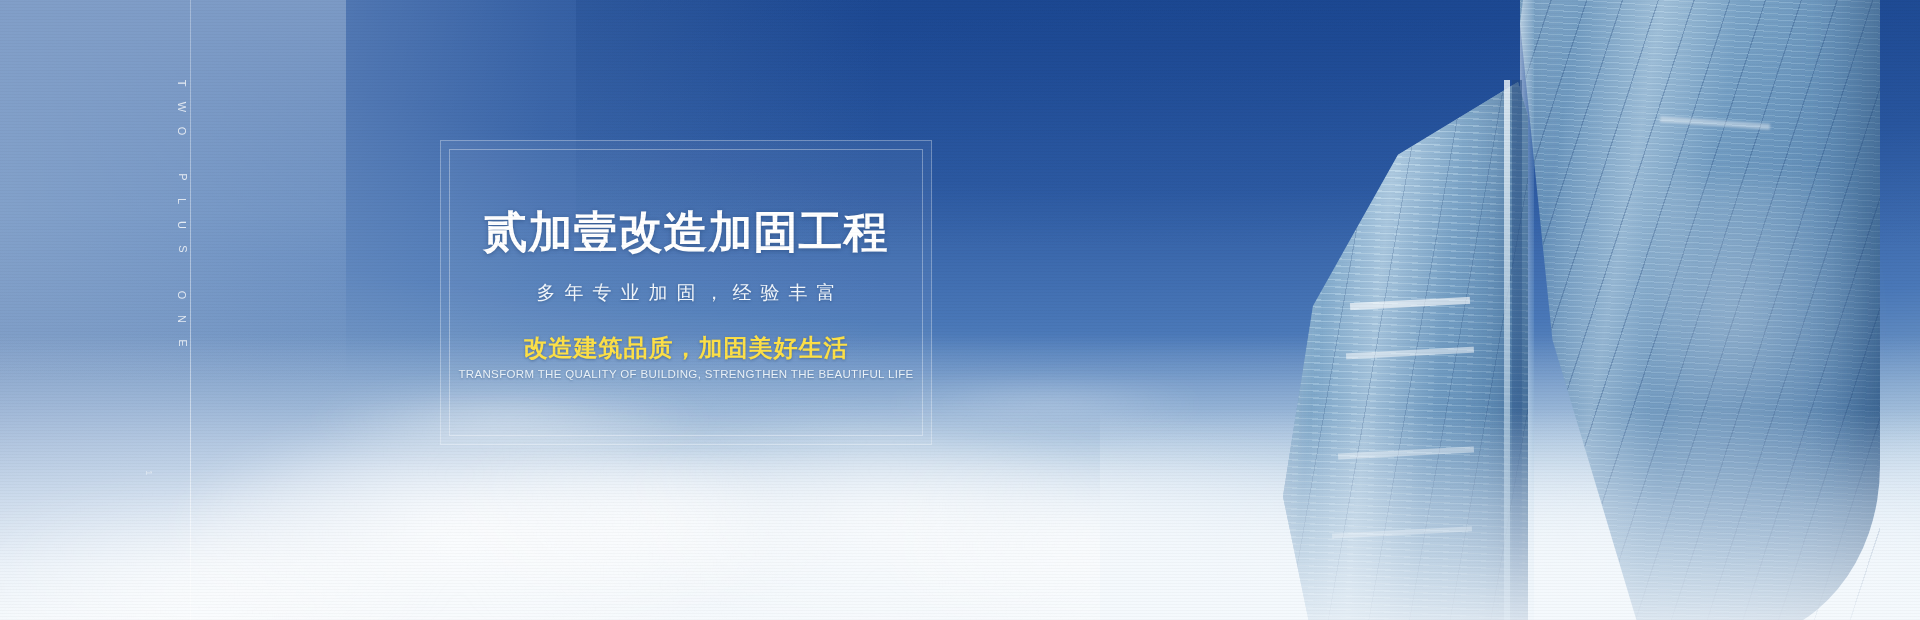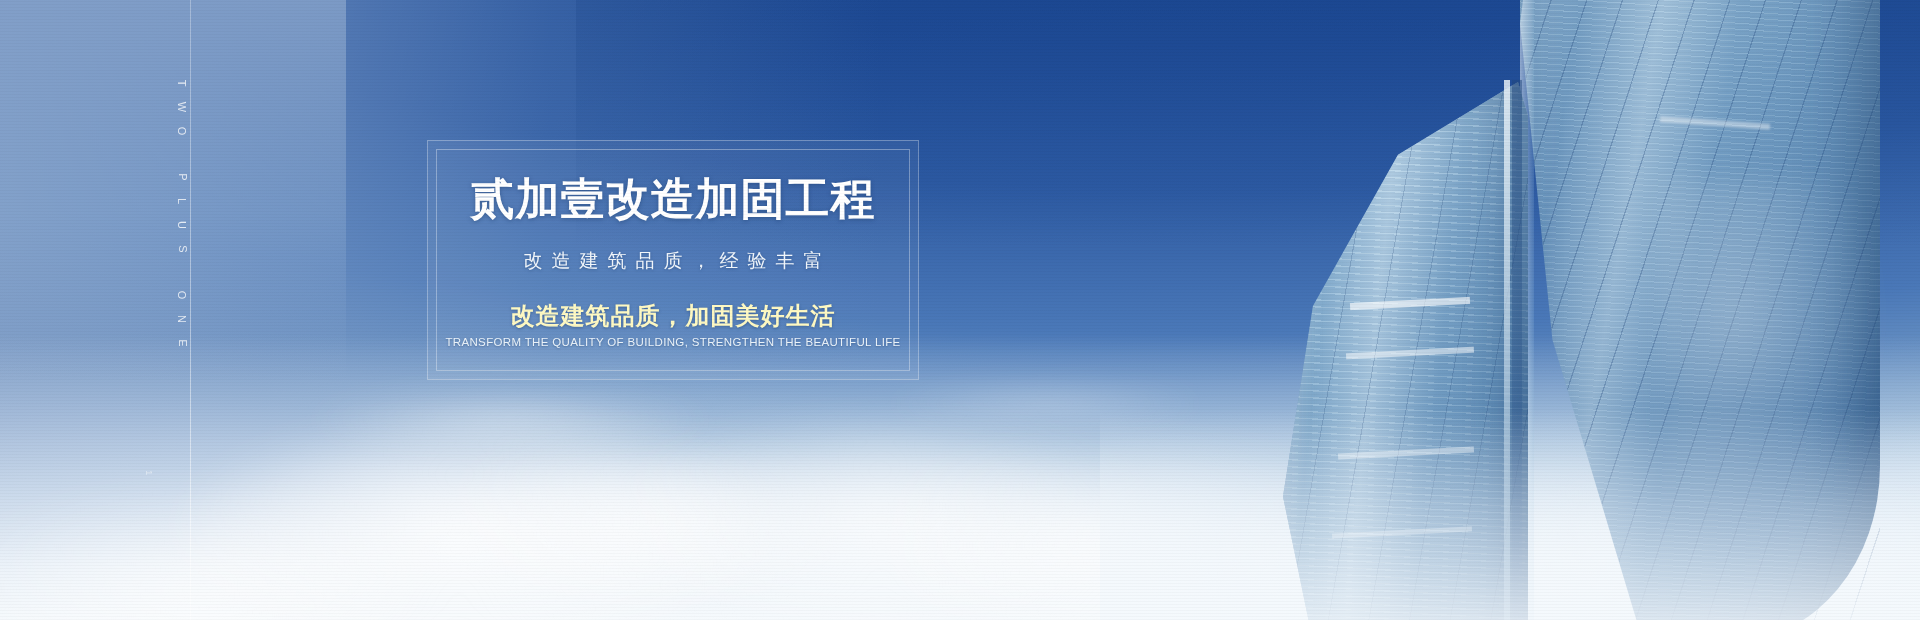--- a/index.html
+++ b/index.html
@@ -152,22 +152,22 @@
   .glowB { position:absolute; left:560px; top:180px; width:220px; height:340px;
          background:radial-gradient(ellipse at 35% 40%, rgba(255,255,255,0.28), rgba(255,255,255,0) 72%);
          filter:blur(12px); }
   .bmist {
     position:absolute; left:0; right:0; bottom:0; height:210px;
     background:linear-gradient(to bottom, rgba(238,245,251,0) 0%, rgba(238,245,251,0.45) 45%, rgba(244,249,253,0.85) 100%);
   }
 
   
   .panel {
-    position:absolute; left:427px; top:140px;
-    width:492px; height:240px;
+    position:absolute; left:440px; top:140px;
+    width:492px; height:305px;
     background:rgba(255,255,255,0.055);
     border:1px solid rgba(255,255,255,0.30);
   }
   .panel-inner {
     position:absolute; left:8px; top:8px; right:8px; bottom:8px;
     border:1px solid rgba(255,255,255,0.34);
   }
   .panel-content {
     position:absolute; inset:0;
     display:flex; flex-direction:column;
@@ -182,21 +182,21 @@
   }
   .subtitle1 {
     margin-top:25px;
     font-size:19px; color:#f1f6fb; font-weight:400;
     letter-spacing:9px; text-indent:9px;
     white-space:nowrap;
     text-shadow:0 1px 3px rgba(18,48,92,0.35);
   }
   .subtitle2 {
     margin-top:26px;
-    font-size:24px; font-weight:bold; color:#fef9c3;
+    font-size:24px; font-weight:bold; color:#fde047;
     letter-spacing:1px; white-space:nowrap;
     text-shadow:0 1px 3px rgba(18,48,92,0.4);
   }
   .tagline {
     margin-top:4px;
     font-size:11.5px; color:#eaf2f9; font-weight:400;
     letter-spacing:0.35px; white-space:nowrap;
     text-shadow:0 1px 2px rgba(18,48,92,0.35);
   }
   .grain {
@@ -255,20 +255,20 @@
     <span>O</span>
     <span>N</span>
     <span>E</span>
   </div>
   <div class="vmark">1</div>
 
   <div class="panel">
     <div class="panel-inner"></div>
     <div class="panel-content">
       <div class="title">贰加壹改造加固工程</div>
-      <div class="subtitle1">改造建筑品质，经验丰富</div>
+      <div class="subtitle1">多年专业加固，经验丰富</div>
       <div class="subtitle2">改造建筑品质，加固美好生活</div>
       <div class="tagline">TRANSFORM THE QUALITY OF BUILDING, STRENGTHEN THE BEAUTIFUL LIFE</div>
     </div>
   </div>
 
   <div class="grain"></div>
 </div>
 
 </body></html>

